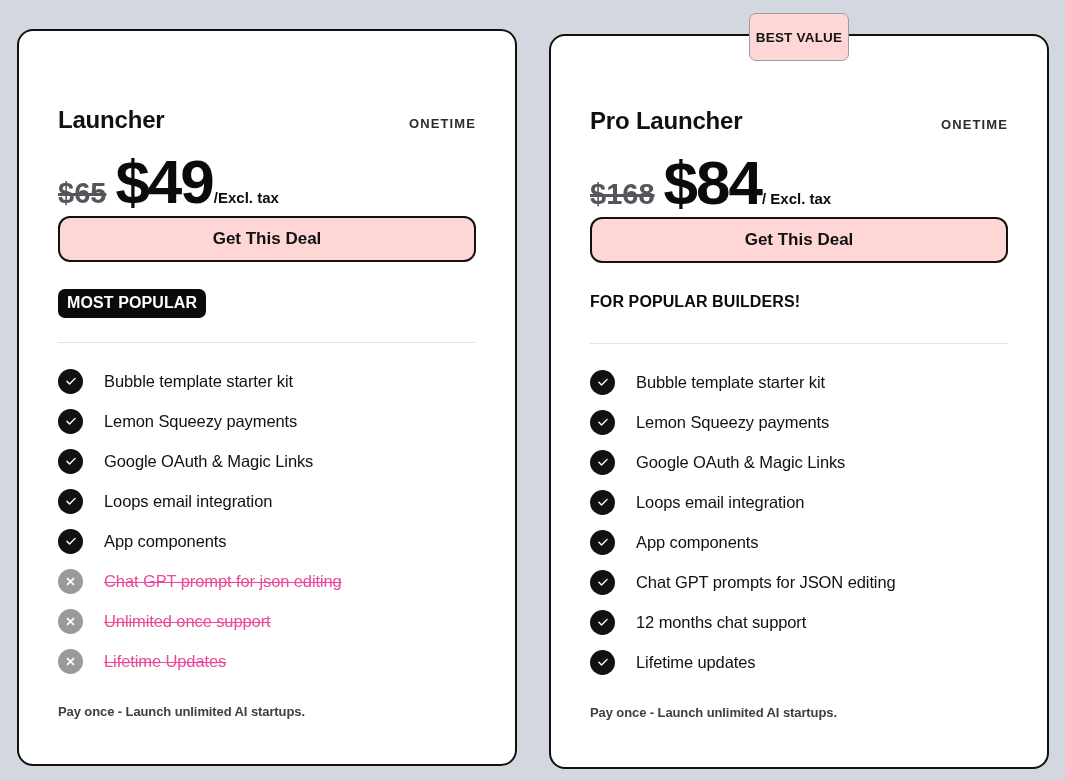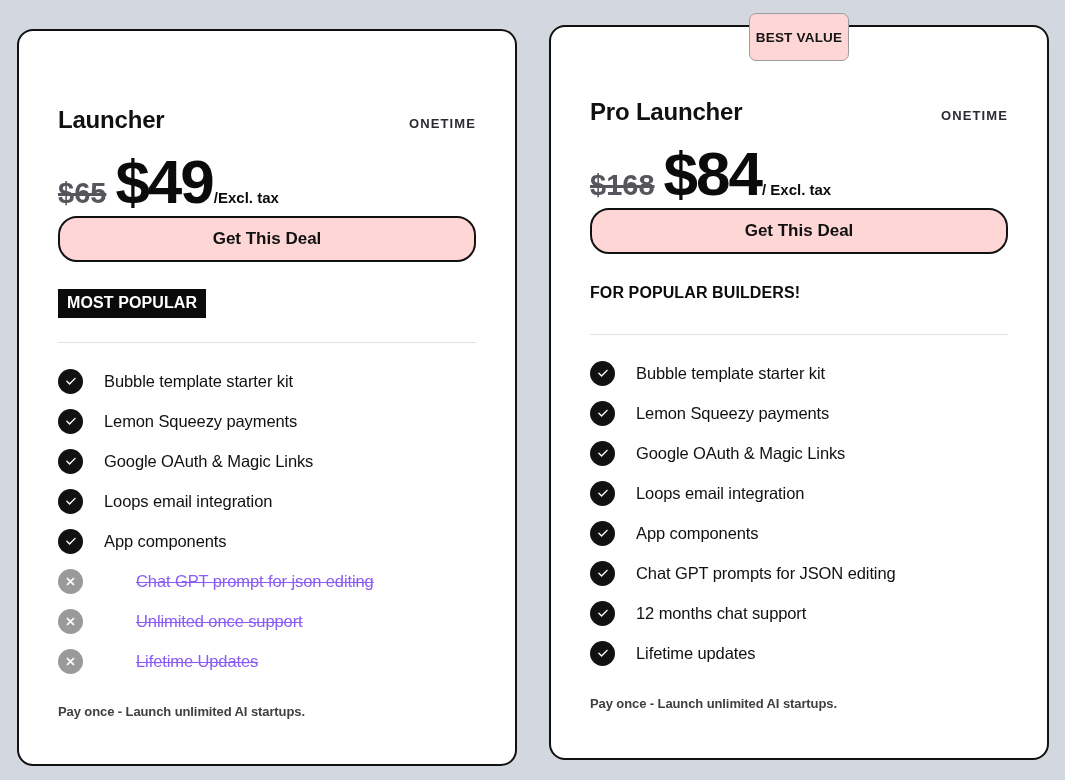--- a/index.html
+++ b/index.html
@@ -28,21 +28,21 @@
     box-sizing: border-box;
   }
   .card-left {
     left: 17px;
     top: 29px;
     width: 500px;
     height: 737px;
   }
   .card-right {
     left: 549px;
-    top: 25px;
+    top: 34px;
     width: 500px;
     height: 735px;
   }
 
   .card-inner {
     position: absolute;
     left: 39px;
     right: 39px;
     top: 0;
     bottom: 0;
@@ -123,21 +123,21 @@
   }
 
   
   .cta {
     position: absolute;
     left: 0;
     right: 0;
     height: 46px;
     background: #ffd6d6;
     border: 2px solid #111111;
-    border-radius: 19px;
+    border-radius: 12px;
     box-sizing: border-box;
     display: flex;
     align-items: center;
     justify-content: center;
     font-size: 17px;
     font-weight: bold;
     color: #111111;
     font-family: "Liberation Sans", sans-serif;
     cursor: pointer;
     padding: 0;
@@ -196,24 +196,23 @@
   .feat-icon.on { background: #111111; }
   .feat-icon.off { background: #9a9a9a; }
   .feat-icon svg { display: block; }
 
   .feat-label {
     font-size: 16.5px;
     color: #111111;
     letter-spacing: -0.1px;
   }
   .feature.is-off .feat-label {
-    color: #8b5cf6;
+    color: #ec4899;
     text-decoration: line-through;
     text-decoration-thickness: 1.4px;
-    margin-left: 32px;
   }
 
   .foot-note {
     position: absolute;
     left: 0;
     right: 0;
     font-size: 13px;
     font-weight: bold;
     color: #404040;
     letter-spacing: -0.1px;
@@ -233,21 +232,21 @@
       </div>
 
       <div class="price-row" style="top:120px;">
         <span class="price-old">$65</span>
         <span class="price-new">$49</span>
         <span class="price-tax">/Excl. tax</span>
       </div>
 
       <button class="cta" style="top:185px;">Get This Deal</button>
 
-      <div class="tag-dark" style="top:258px;">MOST POPULAR</div>
+      <div class="tag-dark" style="top:258px;border-radius:7px;">MOST POPULAR</div>
 
       <div class="divider" style="top:311px;"></div>
 
       <div class="features" style="top:330px;">
         <div class="feature">
           <span class="feat-icon on">
             <svg width="14" height="14" viewBox="0 0 24 24">
                 <path d="M5 12.5l4.5 4.5L19 7.5" fill="none" stroke="#ffffff" stroke-width="2.4" stroke-linecap="round" stroke-linejoin="round"></path>
               </svg>
           </span>

